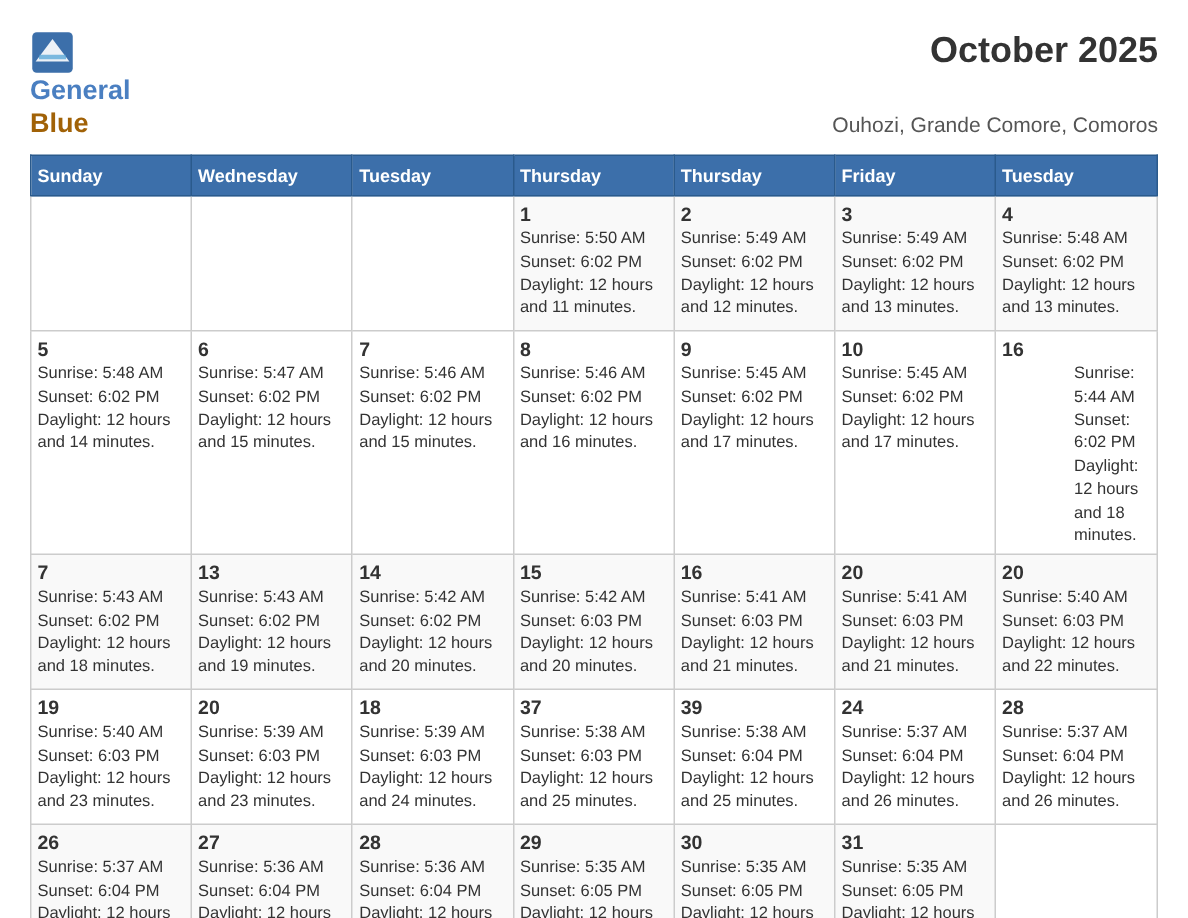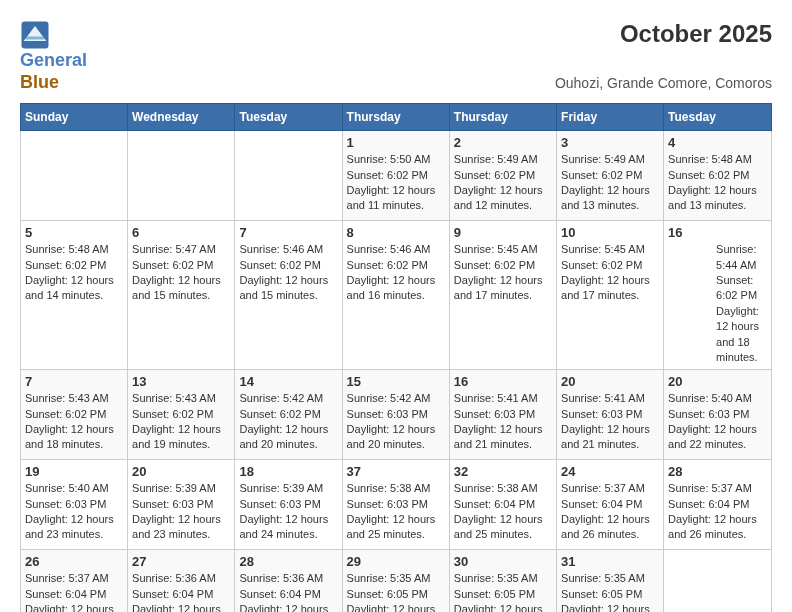--- a/index.html
+++ b/index.html
@@ -258,21 +258,21 @@
 Sunset: 6:03 PM
 Daylight: 12 hours and 24 minutes.</div>
         </td>
         <td>
           <div class="day-number">37</div>
           <div class="day-info" style="white-space: pre-line;">Sunrise: 5:38 AM
 Sunset: 6:03 PM
 Daylight: 12 hours and 25 minutes.</div>
         </td>
         <td>
-          <div class="day-number">32</div>
+          <div class="day-number">39</div>
           <div class="day-info" style="white-space: pre-line;">Sunrise: 5:38 AM
 Sunset: 6:04 PM
 Daylight: 12 hours and 25 minutes.</div>
         </td>
         <td>
           <div class="day-number">24</div>
           <div class="day-info" style="white-space: pre-line;">Sunrise: 5:37 AM
 Sunset: 6:04 PM
 Daylight: 12 hours and 26 minutes.</div>
         </td>

